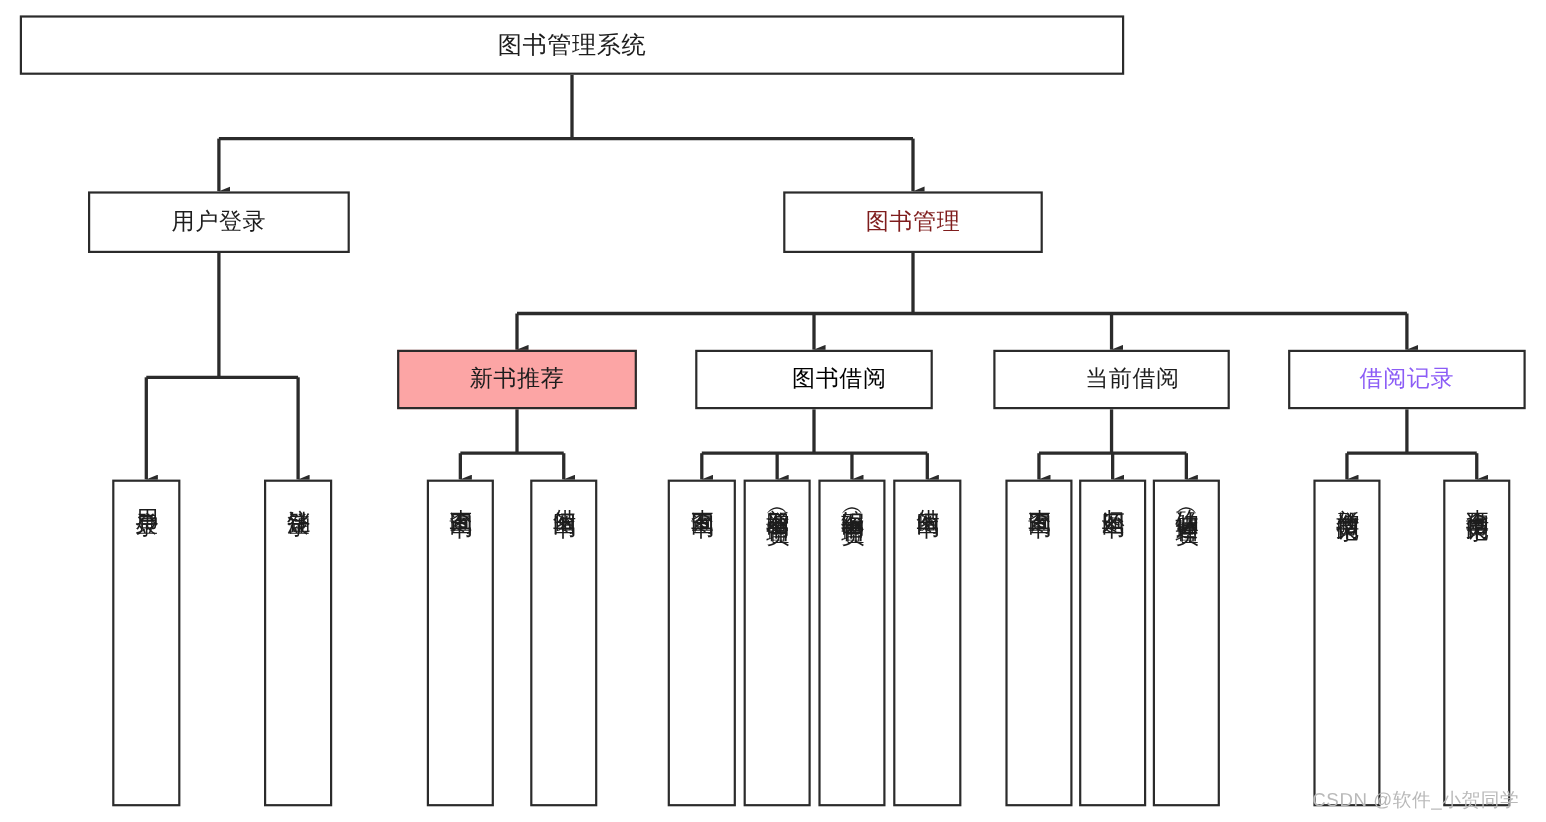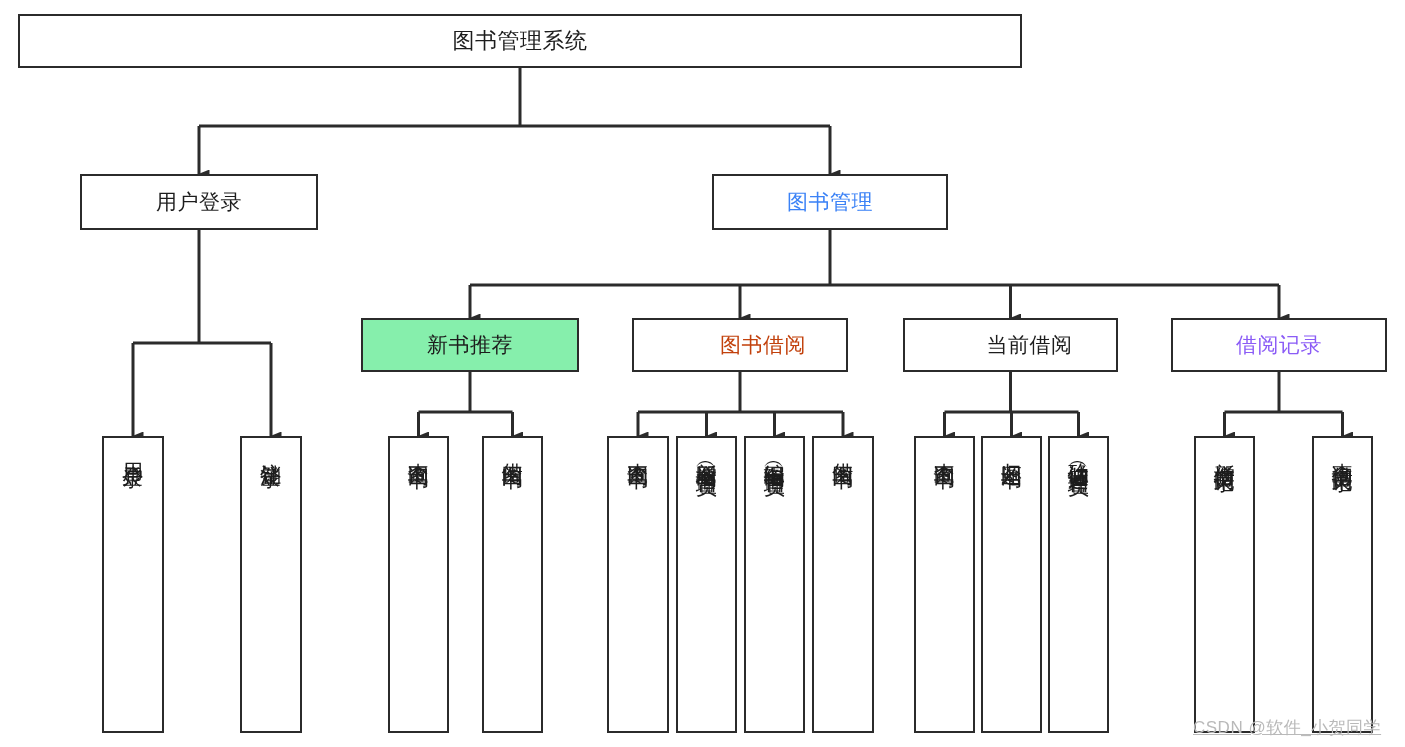--- a/index.html
+++ b/index.html
@@ -60,21 +60,20 @@
     line-height: 1.02;
     letter-spacing: 2px;
     white-space: nowrap;
   }
   .watermark {
     position: absolute;
     font-size: 17px;
     color: #b9b9b9;
     white-space: nowrap;
     letter-spacing: 0.5px;
-    text-decoration: underline;
   }
 </style>
 </head>
 <body>
 
 <div id="canvas">
 
   <svg id="edges" viewBox="0 0 1405 747" xmlns="http://www.w3.org/2000/svg">
     <defs>
       <marker id="arrowhead" markerWidth="9" markerHeight="11" refX="4.5" refY="10.5" orient="auto" markerUnits="userSpaceOnUse">
@@ -118,27 +117,27 @@
       </g>
   </svg>
 
   <div id="nodes">
       <div class="node h root" style="left: 18px; top: 14px; width: 1004px; height: 54px; border-color: rgb(43, 43, 43); background: rgb(255, 255, 255); color: rgb(29, 29, 29);">
         <span class="label">图书管理系统</span>
       </div>
       <div class="node h" style="left: 80px; top: 174px; width: 238px; height: 56px; border-color: rgb(43, 43, 43); background: rgb(255, 255, 255); color: rgb(29, 29, 29);">
         <span class="label">用户登录</span>
       </div>
-      <div class="node h" style="left: 712px; top: 174px; width: 236px; height: 56px; border-color: rgb(43, 43, 43); background: rgb(255, 255, 255); color: #3b82f6;">
+      <div class="node h" style="left: 712px; top: 174px; width: 236px; height: 56px; border-color: rgb(43, 43, 43); background: rgb(255, 255, 255); color: #7f1d1d;">
         <span class="label">图书管理</span>
       </div>
-      <div class="node h" style="left: 361px; top: 318px; width: 218px; height: 54px; border-color: rgb(43, 43, 43); background: #86efac; color: rgb(29, 29, 29);">
+      <div class="node h" style="left: 361px; top: 318px; width: 218px; height: 54px; border-color: rgb(43, 43, 43); background: #fca5a5; color: rgb(29, 29, 29);">
         <span class="label">新书推荐</span>
       </div>
-      <div class="node h" style="left: 632px; top: 318px; width: 216px; height: 54px; border-color: rgb(43, 43, 43); background: rgb(255, 255, 255); color: #c2410c; padding-left: 46px;">
+      <div class="node h" style="left: 632px; top: 318px; width: 216px; height: 54px; border-color: rgb(43, 43, 43); background: rgb(255, 255, 255); color: #000000; padding-left: 46px;">
         <span class="label">图书借阅</span>
       </div>
       <div class="node h" style="left: 903px; top: 318px; width: 215px; height: 54px; border-color: rgb(43, 43, 43); background: rgb(255, 255, 255); color: rgb(29, 29, 29); padding-left: 38px;">
         <span class="label">当前借阅</span>
       </div>
       <div class="node h" style="left: 1171px; top: 318px; width: 216px; height: 54px; border-color: rgb(43, 43, 43); background: rgb(255, 255, 255); color: #8b5cf6;">
         <span class="label">借阅记录</span>
       </div>
       <div class="node v" style="left: 102px; top: 436px; width: 62px; height: 297px; border-color: rgb(43, 43, 43); background: rgb(255, 255, 255); color: rgb(29, 29, 29);">
         <span class="label">用户登录</span>

